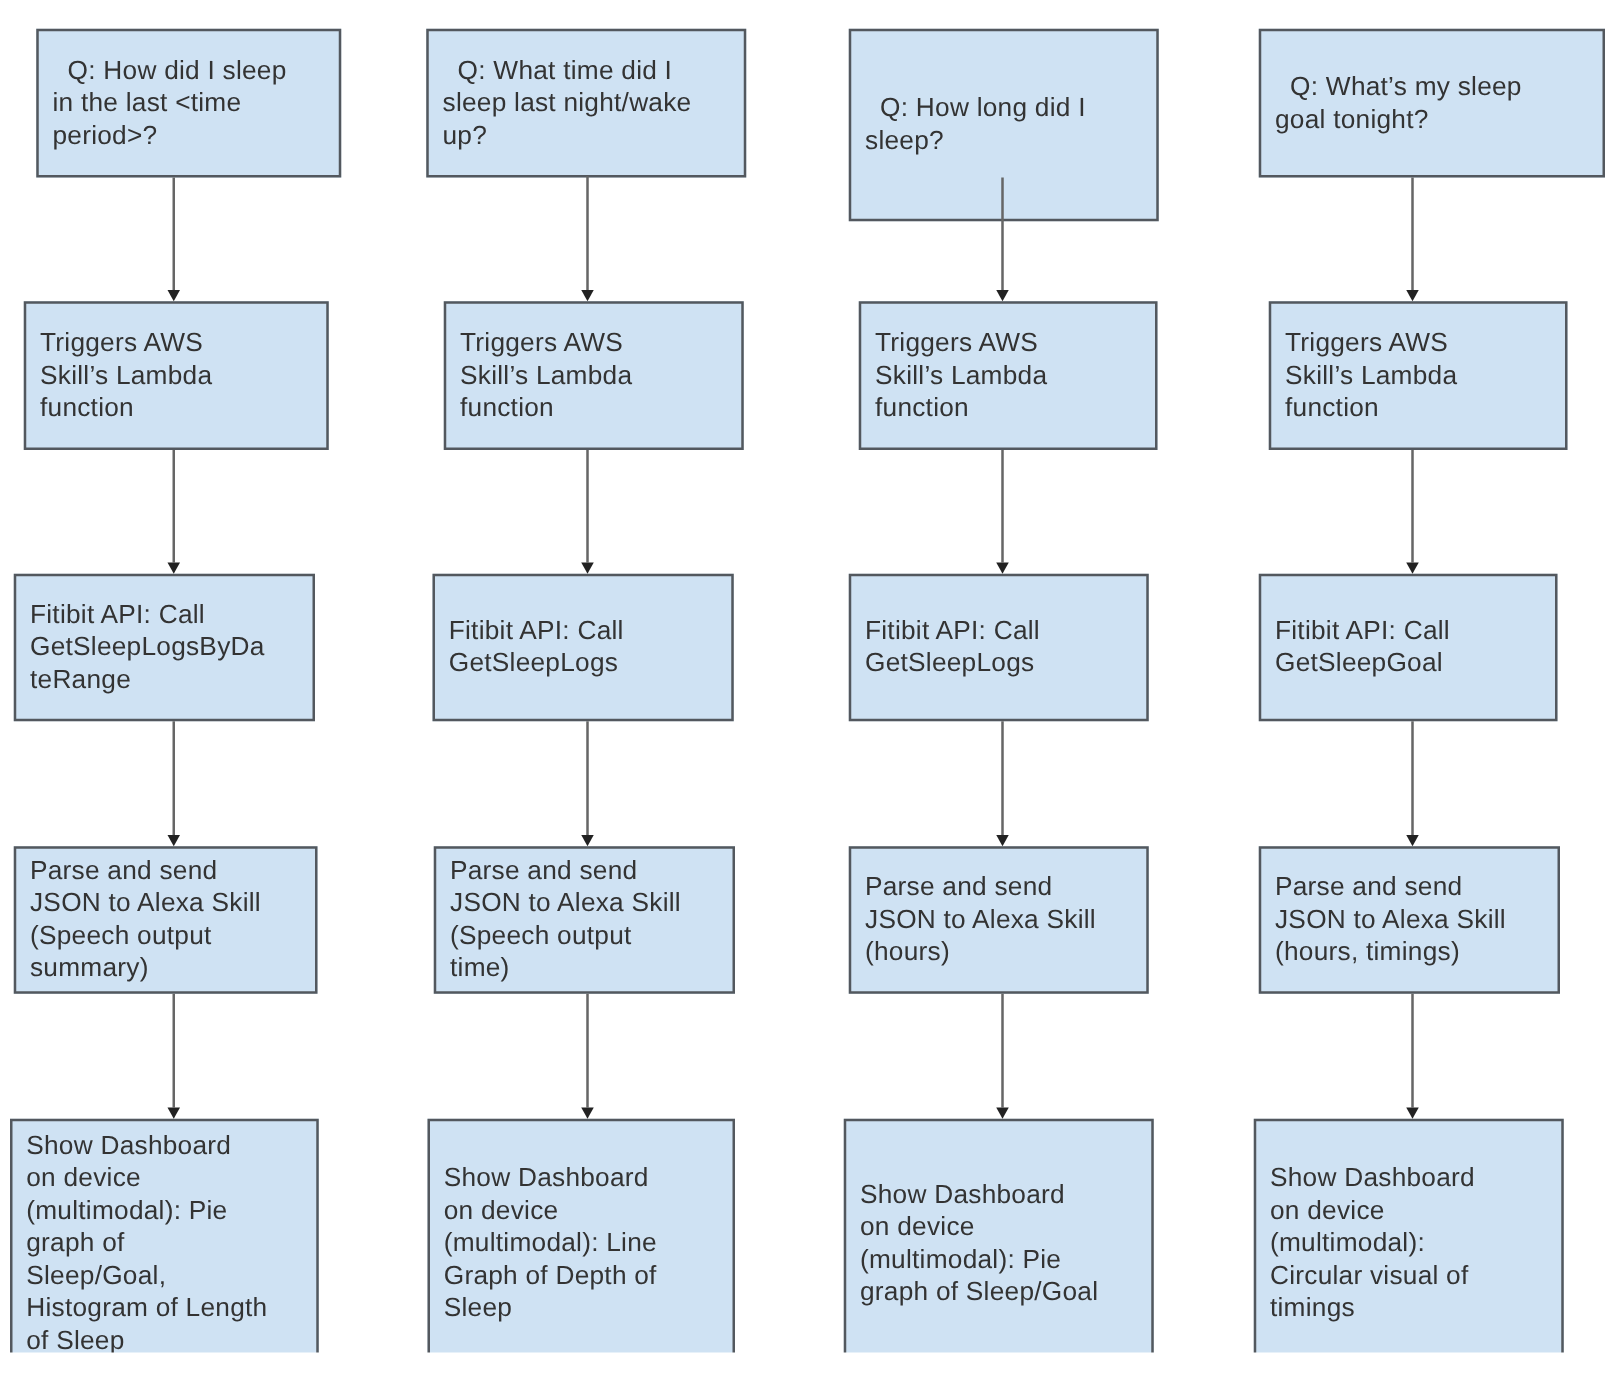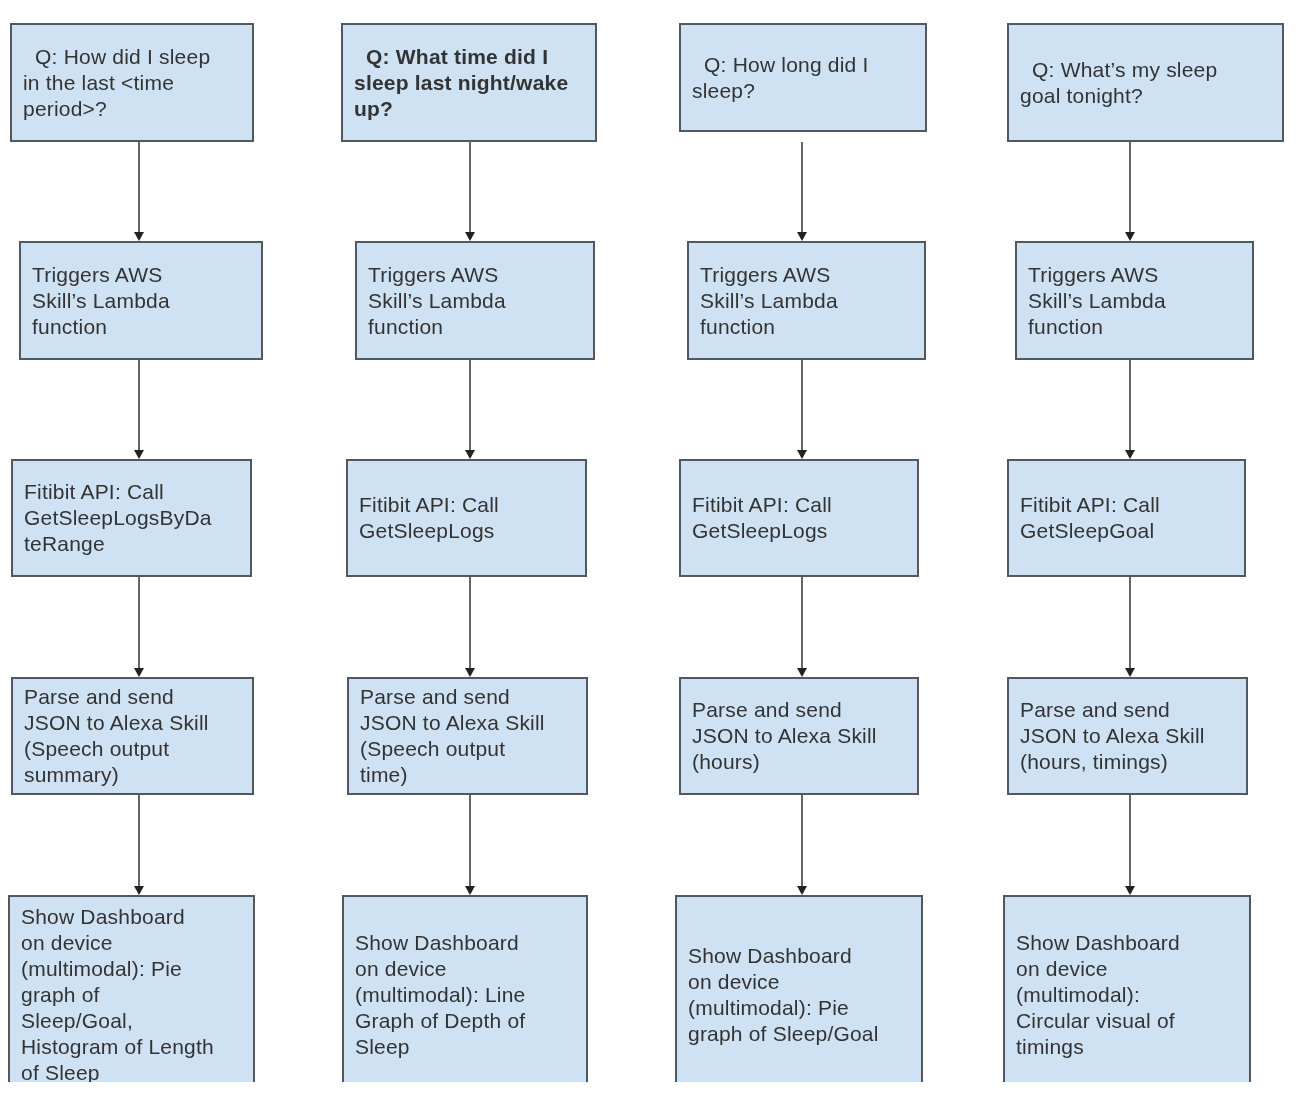--- a/index.html
+++ b/index.html
@@ -47,21 +47,21 @@
     width: 1296px; height: 16px;
     background: #ffffff;
     z-index: 5;
   }
 </style>
 </head>
 <body>
 
 <div class="canvas">
 
-  <div class="box" style="left:10px; top:23px; width:244px; height:119px;">
+  <div class="box" style="left:29px; top:23px; width:244px; height:119px;">
     <div class="box-text">  Q: How did I sleep
 in the last &lt;time
 period&gt;?</div>
   </div>
   <div class="box" style="left:19px; top:241px; width:244px; height:119px;">
     <div class="box-text">Triggers AWS
 Skill’s Lambda
 function</div>
   </div>
   <div class="box" style="left:11px; top:459px; width:241px; height:118px;">
@@ -87,21 +87,21 @@
 
   <div class="vline" style="left:138px; top:142px; height:90px;"></div>
   <div class="ahead" style="left:134px; top:232px;"></div>
   <div class="vline" style="left:138px; top:360px; height:90px;"></div>
   <div class="ahead" style="left:134px; top:450px;"></div>
   <div class="vline" style="left:138px; top:577px; height:91px;"></div>
   <div class="ahead" style="left:134px; top:668px;"></div>
   <div class="vline" style="left:138px; top:795px; height:91px;"></div>
   <div class="ahead" style="left:134px; top:886px;"></div>
 
-  <div class="box" style="left:341px; top:23px; width:256px; height:119px;font-weight:bold;">
+  <div class="box" style="left:341px; top:23px; width:256px; height:119px;">
     <div class="box-text">  Q: What time did I
 sleep last night/wake
 up?</div>
   </div>
   <div class="box" style="left:355px; top:241px; width:240px; height:119px;">
     <div class="box-text">Triggers AWS
 Skill’s Lambda
 function</div>
   </div>
   <div class="box" style="left:346px; top:459px; width:241px; height:118px;">
@@ -124,21 +124,21 @@
 
   <div class="vline" style="left:469px; top:141px; height:91px;"></div>
   <div class="ahead" style="left:465px; top:232px;"></div>
   <div class="vline" style="left:469px; top:360px; height:90px;"></div>
   <div class="ahead" style="left:465px; top:450px;"></div>
   <div class="vline" style="left:469px; top:577px; height:91px;"></div>
   <div class="ahead" style="left:465px; top:668px;"></div>
   <div class="vline" style="left:469px; top:795px; height:91px;"></div>
   <div class="ahead" style="left:465px; top:886px;"></div>
 
-  <div class="box" style="left:679px; top:23px; width:248px; height:109px;">
+  <div class="box" style="left:679px; top:23px; width:248px; height:154px;">
     <div class="box-text">  Q: How long did I
 sleep?</div>
   </div>
   <div class="box" style="left:687px; top:241px; width:239px; height:119px;">
     <div class="box-text">Triggers AWS
 Skill’s Lambda
 function</div>
   </div>
   <div class="box" style="left:679px; top:459px; width:240px; height:118px;">
     <div class="box-text">Fitibit API: Call

